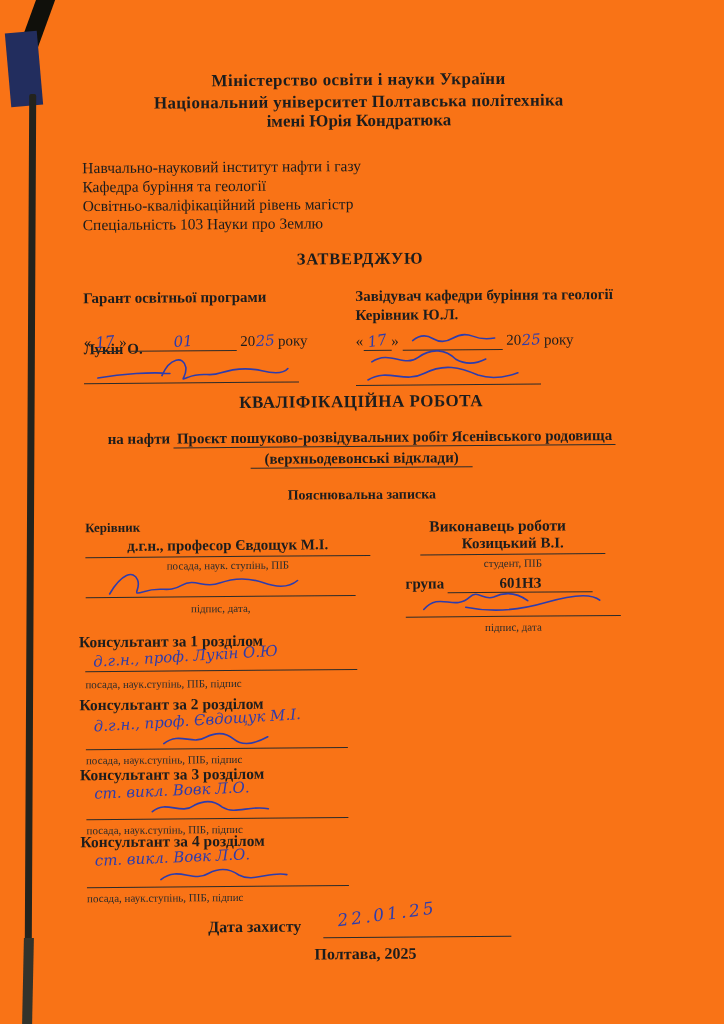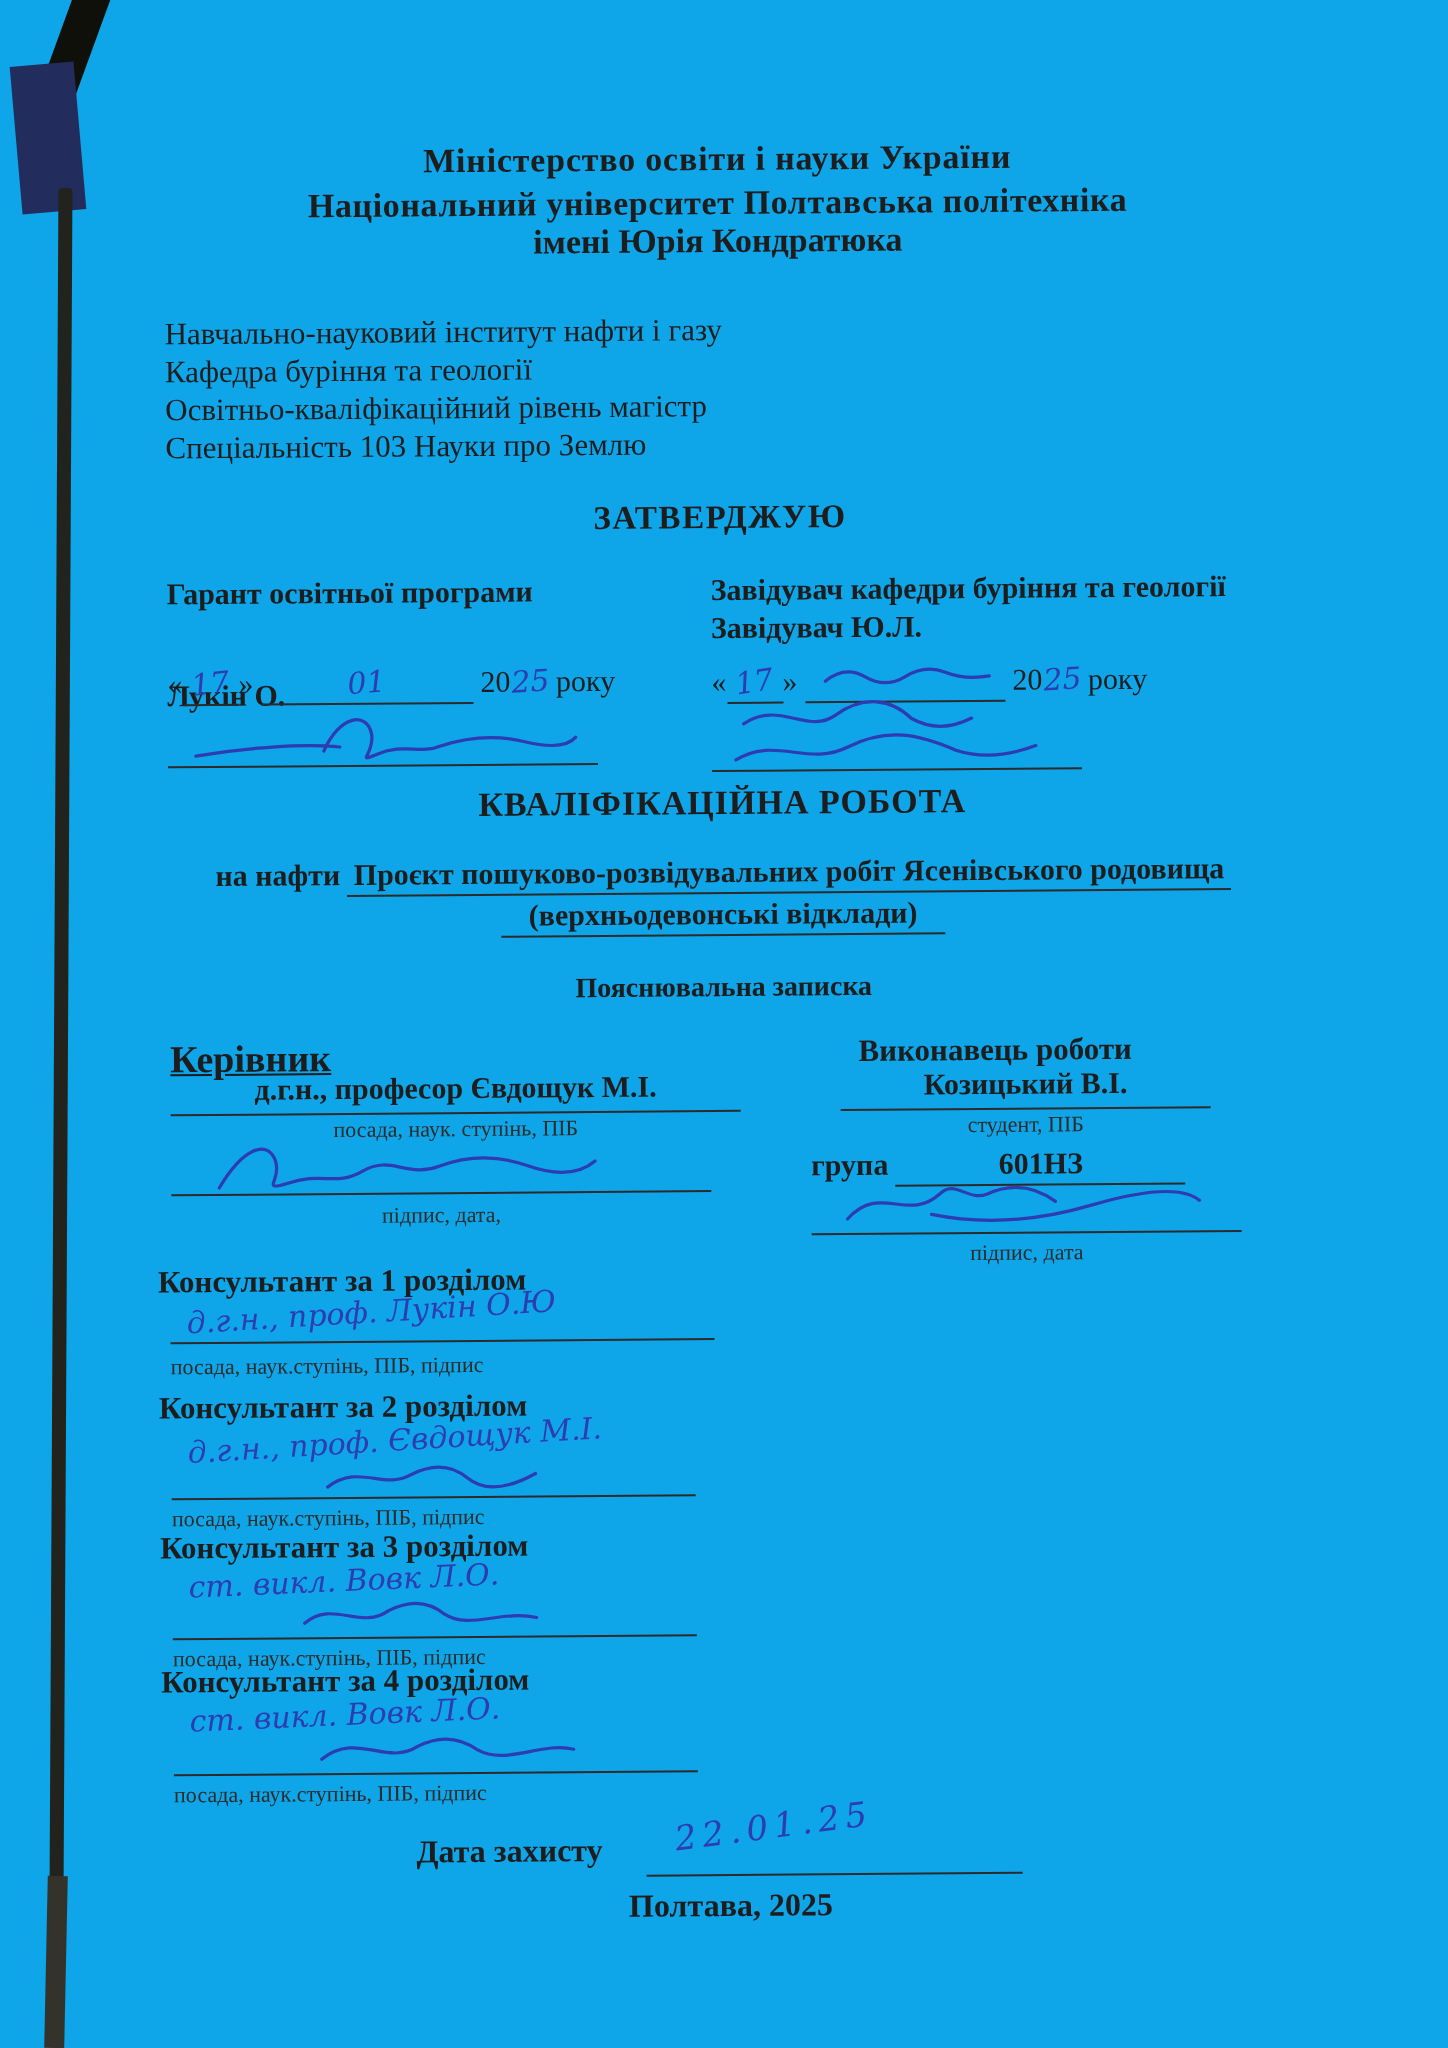--- a/index.html
+++ b/index.html
@@ -1,18 +1,18 @@
 <!DOCTYPE html>
 <html><head>
 <meta charset="utf-8">
 <style>
   * { margin:0; padding:0; box-sizing:border-box; }
   html,body { width:724px; height:1024px; }
   body { background:#ffffff; font-family:"Liberation Serif","DejaVu Serif",serif; color:#1d1d1d; }
-  .sheet { position:relative; width:724px; height:1024px; background:#0ea5e9; overflow:hidden; }
+  .sheet { position:relative; width:724px; height:1024px; background:#f97316; overflow:hidden; }
   .content { position:absolute; left:0; top:0; width:724px; height:1024px;
              transform:rotate(-0.45deg); transform-origin:362px 512px; font-size:15px; }
   .line { position:absolute; white-space:nowrap; }
   .b { font-weight:bold; }
   .center { left:0; width:724px; text-align:center; }
   .cap { font-size:11px; color:#2c2c2c; }
   .uline { display:inline-block; border-bottom:1.2px solid #2b2b2b; text-align:center; }
   .ruled { position:absolute; border-bottom:1.3px solid #2b2b2b; }
   .hw { font-family:"DejaVu Serif",serif; font-style:italic; color:#2d3cae; display:inline-block; }
   svg.sig { position:absolute; overflow:visible; }
@@ -54,21 +54,21 @@
       <span>20</span><span class="hw" style="transform:rotate(-3deg);">25</span>
       <span>року</span>
     </div>
     <div class="ruled" style="left:85px; top:350px; width:215px; height:32px;">
       <svg class="sig" style="left:8px; top:2px;" width="200" height="30" viewBox="0 0 200 30">
         <path d="M6 24 C 30 20 60 18 78 20 M70 22 C 78 4 92 2 94 14 C 95 24 86 28 96 24 C 110 18 118 24 128 20 Q 150 13 170 18 T 196 16"></path>
       </svg>
     </div>
 
     <div class="line b" style="left:357px; top:288px;">Завідувач кафедри буріння та геології</div>
-    <div class="line b" style="left:357px; top:307px;">Завідувач Ю.Л.</div>
+    <div class="line b" style="left:357px; top:307px;">Керівник Ю.Л.</div>
     <div class="line" style="left:357px; top:331px;">
       <span>«</span><span class="uline" style="width:28px;"><span class="hw" style="transform:rotate(-8deg);">17</span></span><span>»</span>
       <span class="uline" style="width:100px;"><svg class="inline-sig" width="92" height="15" viewBox="0 0 92 15">
           <path d="M6 10 Q 16 2 26 8 T 46 8 T 66 6 T 88 8"></path>
           </svg></span>
       <span>20</span><span class="hw" style="transform:rotate(-3deg);">25</span>
       <span>року</span>
     </div>
     <div class="ruled" style="left:357px; top:350px; width:185px; height:36px;">
       <svg class="sig" style="left:4px; top:0;" width="175" height="36" viewBox="0 0 175 36">
@@ -81,21 +81,21 @@
     <div class="line center b" style="top:429px; font-size:15px;">
       <span>на нафти</span>
       <span class="uline" style="padding:0 3px;">Проєкт пошуково-розвідувальних робіт Ясенівського родовища</span>
     </div>
     <div class="line center b" style="top:450px; font-size:15px;">
       <span class="uline" style="padding:0 14px;">(верхньодевонські відклади)</span>
     </div>
 
     <div class="line center b" style="top:487px; font-size:14px;">Пояснювальна записка</div>
 
-    <div class="line b" style="left:85px; top:518px; font-size:19px;text-decoration:underline;">Керівник</div>
+    <div class="line b" style="left:85px; top:518px; font-size:13px;">Керівник</div>
     <div class="line b" style="left:85px; top:536px; width:285px; text-align:center; border-bottom:1.2px solid #2b2b2b; padding-bottom:2px;">д.г.н., професор Євдощук М.І.</div>
     <div class="line cap" style="left:85px; top:558px; width:285px; text-align:center;">посада, наук. ступінь, ПІБ</div>
     <div class="ruled" style="left:85px; top:564px; width:270px; height:32px;">
       <svg class="sig" style="left:20px; top:2px;" width="200" height="30" viewBox="0 0 200 30">
         <path d="M4 26 C 16 6 28 2 32 12 C 36 22 24 28 38 24 C 56 18 62 26 76 18 C 90 10 98 22 114 16 Q 136 8 158 16 T 192 14"></path>
       </svg>
     </div>
     <div class="line cap" style="left:85px; top:601px; width:270px; text-align:center;">підпис, дата,</div>
 
     <div class="line b" style="left:390px; top:518px; width:215px; text-align:center; font-size:15.5px;">Виконавець роботи</div>

